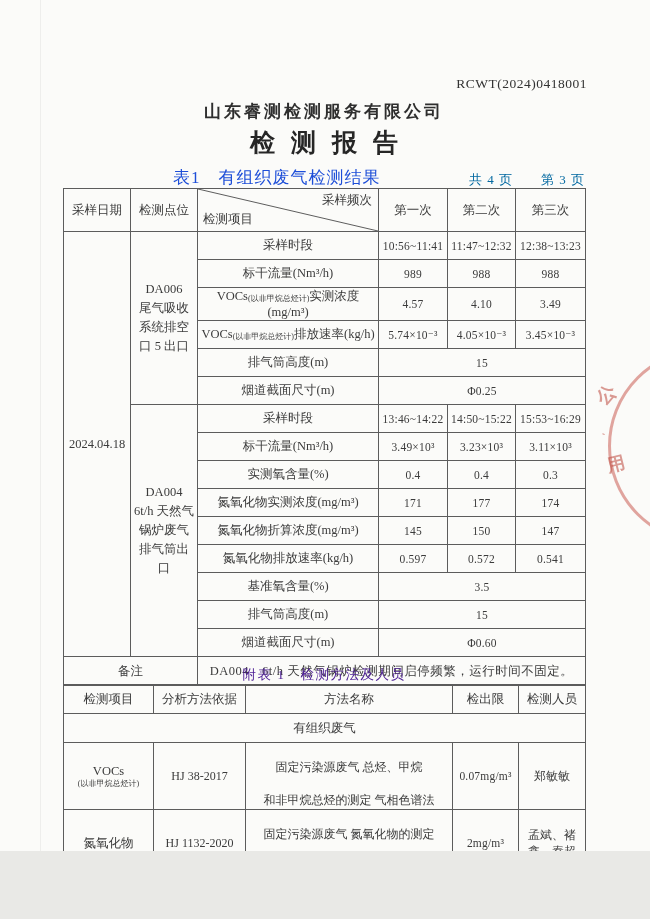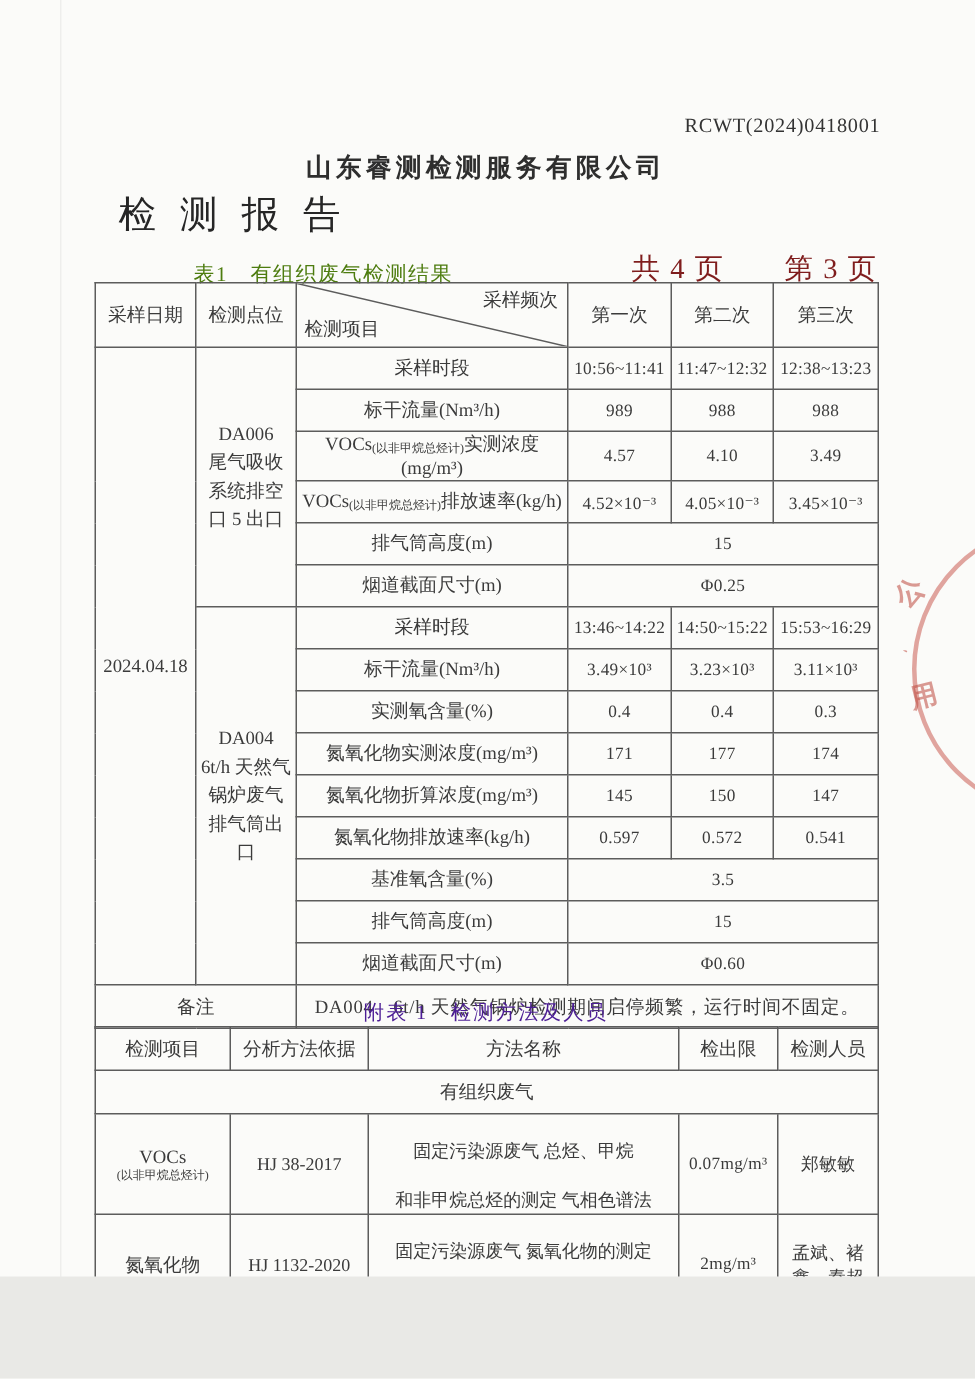--- a/index.html
+++ b/index.html
@@ -31,29 +31,29 @@
     position:absolute;top:76px;right:63px;
     font-size:13.5px;letter-spacing:0.5px;color:#333;
   }
   .company{
     position:absolute;top:100px;left:63px;width:522px;
     text-align:center;font-size:17px;font-weight:bold;
     letter-spacing:3px;color:#2e2e2e;
   }
   .report-title{
     position:absolute;top:126px;left:63px;width:522px;
-    text-align:left;font-size:25px;font-weight:normal;
+    text-align:center;font-size:25px;font-weight:bold;
     letter-spacing:16px;text-indent:16px;color:#262626;
   }
   .caption-row{
     position:absolute;top:166px;left:63px;width:522px;
     display:flex;align-items:flex-end;
   }
-  .t1-caption{font-size:14px;letter-spacing:1px;margin-left:66px;color:#4d7c0f;}
-  .pagination{font-size:19px;margin-left:auto;letter-spacing:1px;color:#7f1d1d;}
+  .t1-caption{font-size:17px;letter-spacing:1px;margin-left:110px;color:#1d4ed8;}
+  .pagination{font-size:13px;margin-left:auto;letter-spacing:1px;color:#0369a1;}
 
   table{border-collapse:collapse;table-layout:fixed;background:transparent;}
   td{
     border:1px solid #5c5c5c;
     text-align:center;vertical-align:middle;
     font-size:12px;color:#3b3b3b;
     padding:0 2px;overflow:hidden;
   }
   .tbl1{position:absolute;top:188px;left:63px;width:522px;}
   .tbl1 td{height:27px;}
@@ -161,21 +161,21 @@
         <span>VOCs</span><span class="small-sub">(以非甲烷总烃计)</span><span>实测浓度(mg/m³)</span>
       </td>
       <td class="val">4.57</td>
       <td class="val">4.10</td>
       <td class="val">3.49</td>
     </tr>
     <tr>
       <td class="lbl">
         <span>VOCs</span><span class="small-sub">(以非甲烷总烃计)</span><span>排放速率(kg/h)</span>
       </td>
-      <td class="val">4.52×10⁻³</td>
+      <td class="val">5.74×10⁻³</td>
       <td class="val">4.05×10⁻³</td>
       <td class="val">3.45×10⁻³</td>
     </tr>
     <tr>
       <td class="lbl">排气筒高度(m)</td>
       <td class="val" colspan="3">15</td>
     </tr>
     <tr>
       <td class="lbl">烟道截面尺寸(m)</td>
       <td class="val" colspan="3">Φ0.25</td>

